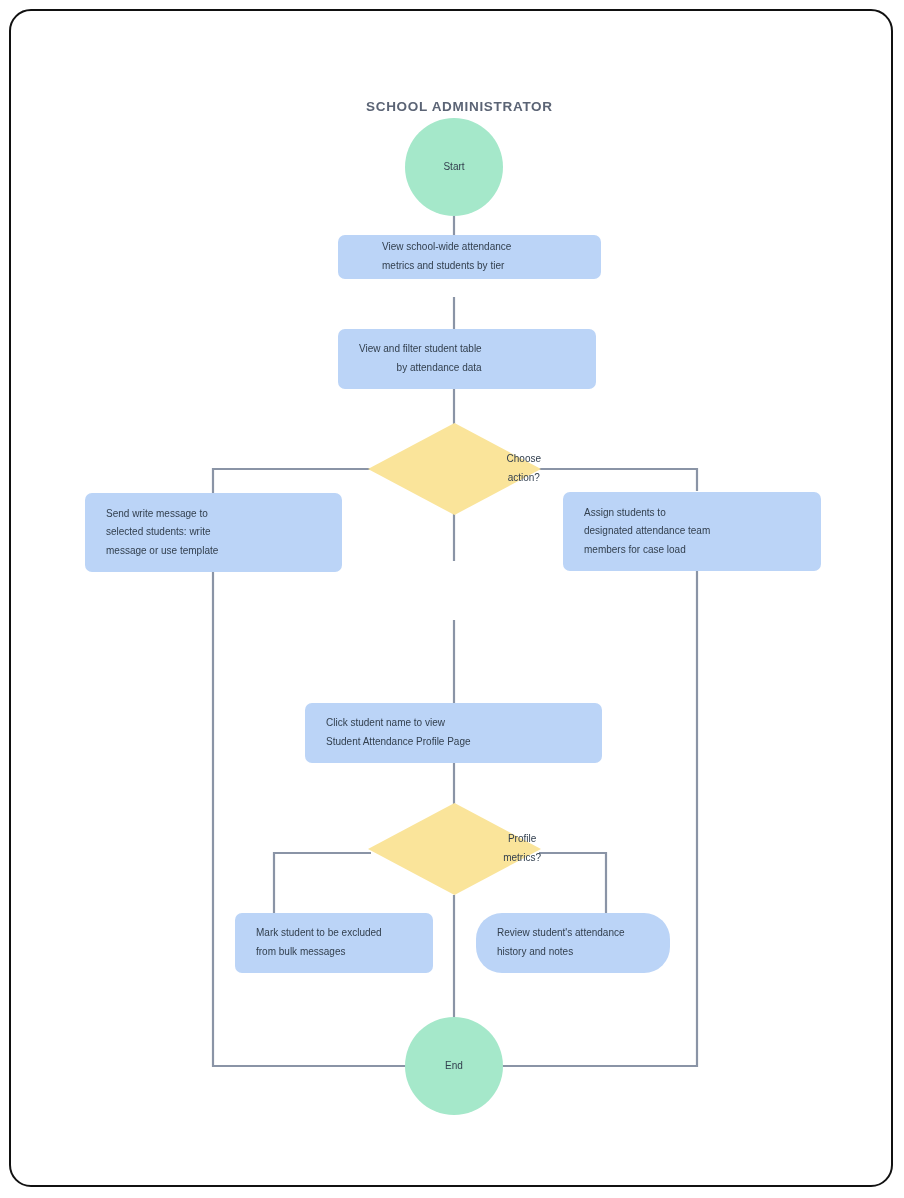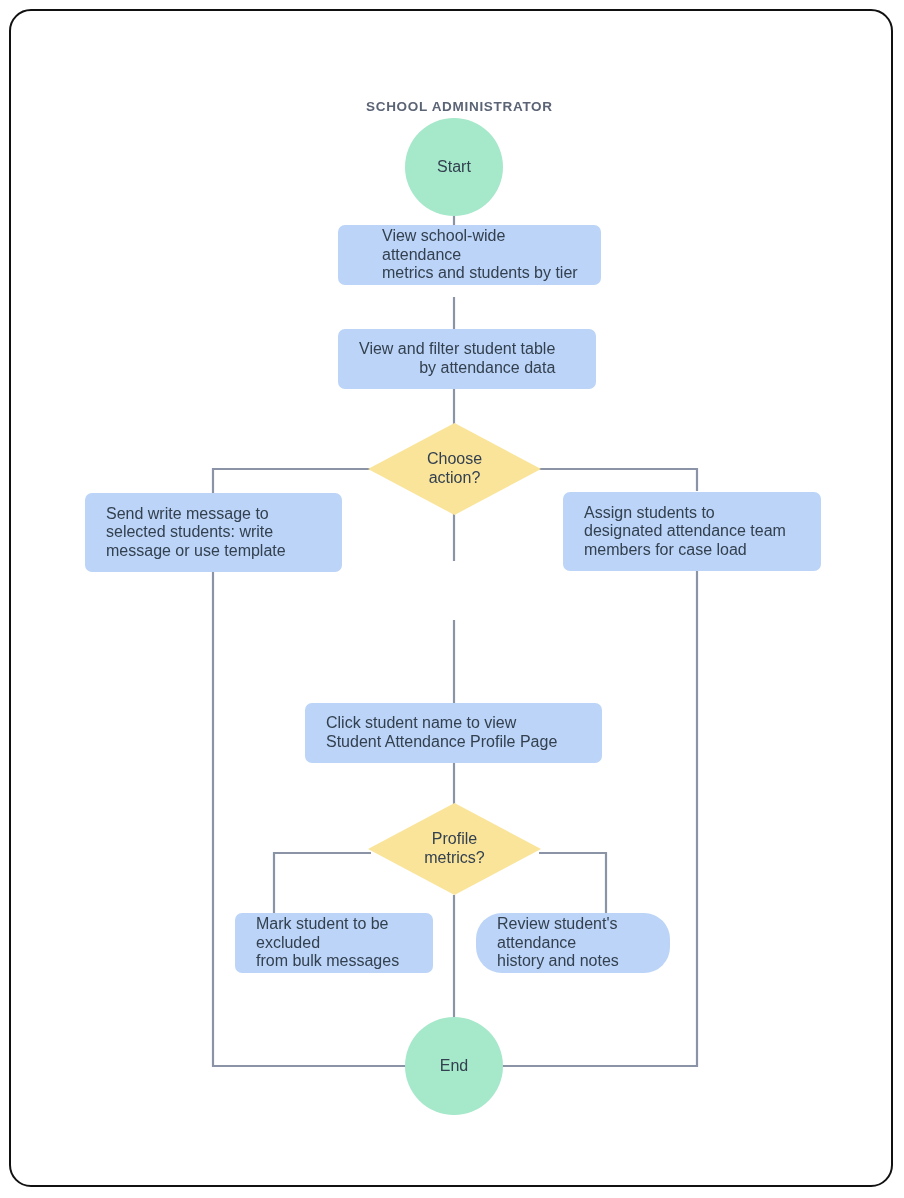--- a/index.html
+++ b/index.html
@@ -49,41 +49,41 @@
     white-space: nowrap;
     margin-top: 16px;
   }
 
   .node {
     position: absolute;
     box-sizing: border-box;
     display: flex;
     align-items: center;
     color: #33404f;
-    font-size: 16px;
+    font-size: 10px;
     line-height: 18.6px;
   }
 
   .node.terminator {
     border-radius: 50%;
     background: #a5e8ca;
     justify-content: center;
     text-align: center;
   }
 
   .node.process {
     background: #bbd4f7;
     border-radius: 7px;
     padding-left: 21px;
     padding-right: 14px;
   }
 
   .node.decision {
     background: transparent;
-    justify-content: center;
+    justify-content: flex-end;
     text-align: center;
   }
   .decision .diamond-shape {
     position: absolute;
     left: 0; top: 0;
     width: 100%; height: 100%;
     background: #fae49a;
     clip-path: polygon(50% 0%, 100% 50%, 50% 100%, 0% 50%);
   }
   .decision .dtext {
@@ -133,21 +133,21 @@
         <path d="M 686 560 L 686 1055 L 484 1055"></path>
       </g>
     </svg>
 
     <div class="lane-title" style="left:355px; top:72px;">SCHOOL ADMINISTRATOR</div>
 
     <div class="node terminator" style="left:394px; top:107px; width:98px; height:98px;">
       <span class="label">Start</span>
     </div>
 
-    <div class="node process" style="left:327px; top:214px; width:263px; height:60px;padding-left:44px;">
+    <div class="node process" style="left:327px; top:224px; width:263px; height:44px;padding-left:44px;">
       <span class="label">View school-wide attendance
 metrics and students by tier</span>
     </div>
 
     <div class="node process" style="left:327px; top:318px; width:258px; height:60px;text-align:right;">
       <span class="label">View and filter student table
 by attendance data</span>
     </div>
 
     <div class="node decision" style="left:357px; top:412px; width:173px; height:92px;">

